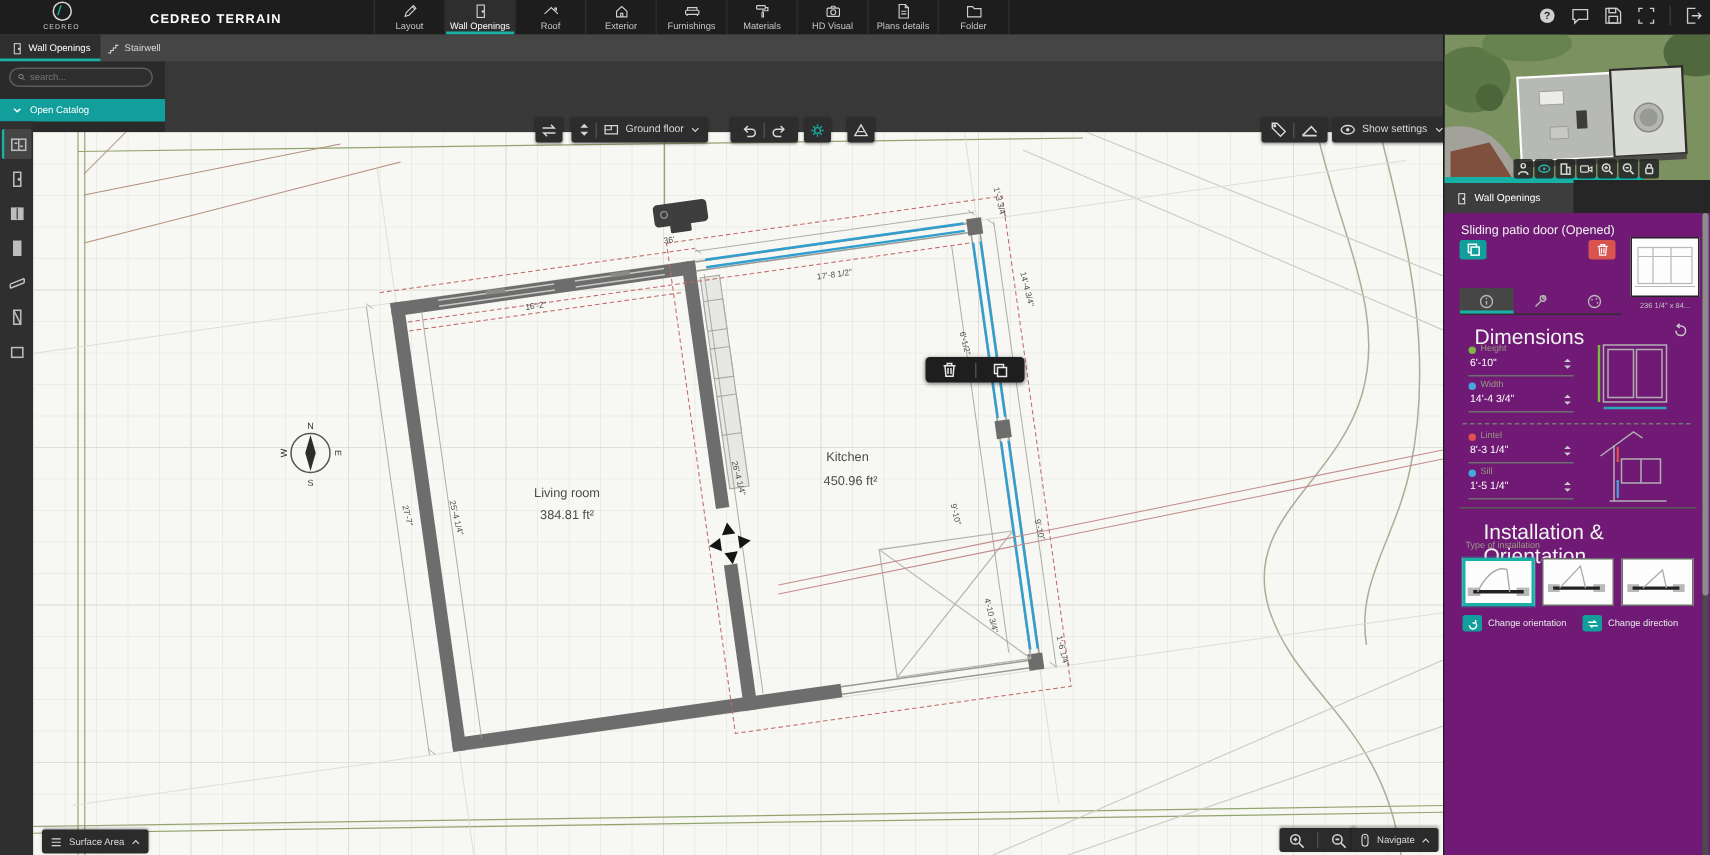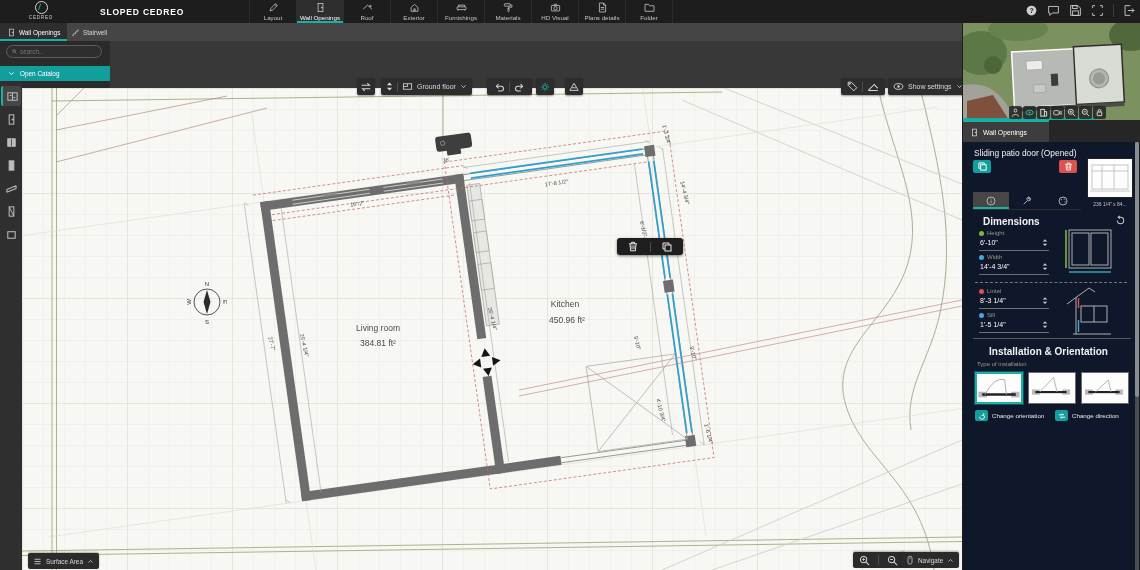--- a/index.html
+++ b/index.html
@@ -56,31 +56,31 @@
   
   #rpanel{position:absolute;left:962px;top:23px;width:178px;height:547px;background:#3d3d3d;border-left:1px solid #1c1c1c}
   #preview{position:absolute;left:0;top:0;width:178px;height:97px;overflow:hidden;cursor:pointer}
   #pv-bar{position:absolute;left:46px;top:83px;display:flex;gap:1px}
   .pvb{width:13px;height:13px;background:rgba(38,38,38,.88);border-radius:2px;display:flex;align-items:center;justify-content:center;cursor:pointer}
   .pvb svg{width:9px;height:9px;stroke:#d8d8d8;fill:none;stroke-width:1.1}
   #pv-progress{position:absolute;left:0;top:95px;width:133px;height:2px;background:#14b0a6}
   #ptabbar{position:absolute;left:0;top:97px;width:178px;height:22px;background:#262626}
   #ptab-active{position:absolute;left:0;top:0;width:86px;height:22px;background:#3d3d3d;border-top:2px solid #17b1a6;display:flex;align-items:center;gap:4px;padding:0 7px;font-size:6.8px;color:#fff;cursor:pointer}
   #ptab-active svg{width:9px;height:9px;stroke:#e8e8e8;fill:none;stroke-width:1.2}
-  #pbody{position:absolute;left:0;top:119px;width:178px;height:428px;background:#0f172a}
+  #pbody{position:absolute;left:0;top:119px;width:178px;height:428px;background:#701a75}
   #item-title{position:absolute;left:11px;top:6px;font-size:8.4px;color:#f2f2f2}
   .sqbtn{position:absolute;width:18px;height:13px;border-radius:2px;display:flex;align-items:center;justify-content:center;cursor:pointer}
   .sqbtn svg{width:9px;height:9px}
   #thumb{position:absolute;left:124px;top:16px;width:46px;height:40px;background:#fdfdfd;border:1px solid #222}
   #thumb-cap{position:absolute;left:120px;top:59px;width:54px;font-size:5px;color:#c2c2c2;text-align:center}
   #itabs{position:absolute;left:10px;top:50px;width:108px;height:18px;display:flex;border-bottom:1px solid #2e2e2e}
   .itab{flex:1;display:flex;align-items:center;justify-content:center;cursor:pointer}
   .itab svg{width:10px;height:10px;stroke:#b8b8b8;fill:none;stroke-width:1.1}
   .itab.active{box-shadow:inset 0 -2px 0 #17b1a6;background:#464646}
-  .sec-head{position:absolute;font-size:10px;font-weight:bold;color:#f2f2f2}
+  .sec-head{position:absolute;font-size:14px;font-weight:normal;color:#f2f2f2}
   .pfield{position:absolute;left:16px;width:70px}
   .pfield .lab{font-size:6px;color:#9a9a84;display:flex;align-items:center;gap:3px}
   .dot{width:5px;height:5px;border-radius:50%;display:inline-block}
   .pfield .val{display:flex;justify-content:space-between;align-items:center;border-bottom:1px solid #6e6e6e;padding:2px 1px 3px;font-size:7px;color:#fff;cursor:text}
   .pfield .val svg{width:6px;height:9px;cursor:pointer}
   .dash-div{position:absolute;left:12px;width:152px;border-top:1px dashed #777}
   .solid-div{position:absolute;left:10px;width:158px;border-top:1px solid #595959}
   .tlabel{position:absolute;font-size:6px;color:#9a9a84}
   .inst-thumb{position:absolute;top:322px;width:48px;height:32px;background:#fdfdfd;border:1px solid #6a6a6a;cursor:pointer}
   .inst-thumb.sel{border:2px solid #17b1a6;box-shadow:0 0 0 1px rgba(23,177,166,.4)}
@@ -92,21 +92,21 @@
   #pscroll .thumb{position:absolute;left:0;top:0;width:4px;height:255px;background:#8c8c8c;border-radius:2px}
 </style>
 </head>
 <body>
 
 <div id="header">
   <div id="logo">
     <div class="ring"></div>
     <div id="brand">CEDREO</div>
   </div>
-  <div id="proj-title">SLOPED CEDREO</div>
+  <div id="proj-title">CEDREO TERRAIN</div>
   <div id="main-tabs">
     <div class="mtab">
       <svg viewBox="0 0 16 16">
           <path d="M3 13l1.2-3.7L11 2.5l2.5 2.5-6.8 6.8L3 13z"></path>
           <path d="M10 3.5L12.5 6"></path>
         </svg>
       <span>Layout</span>
     </div>
     <div class="mtab active">
       <svg viewBox="0 0 16 16">

